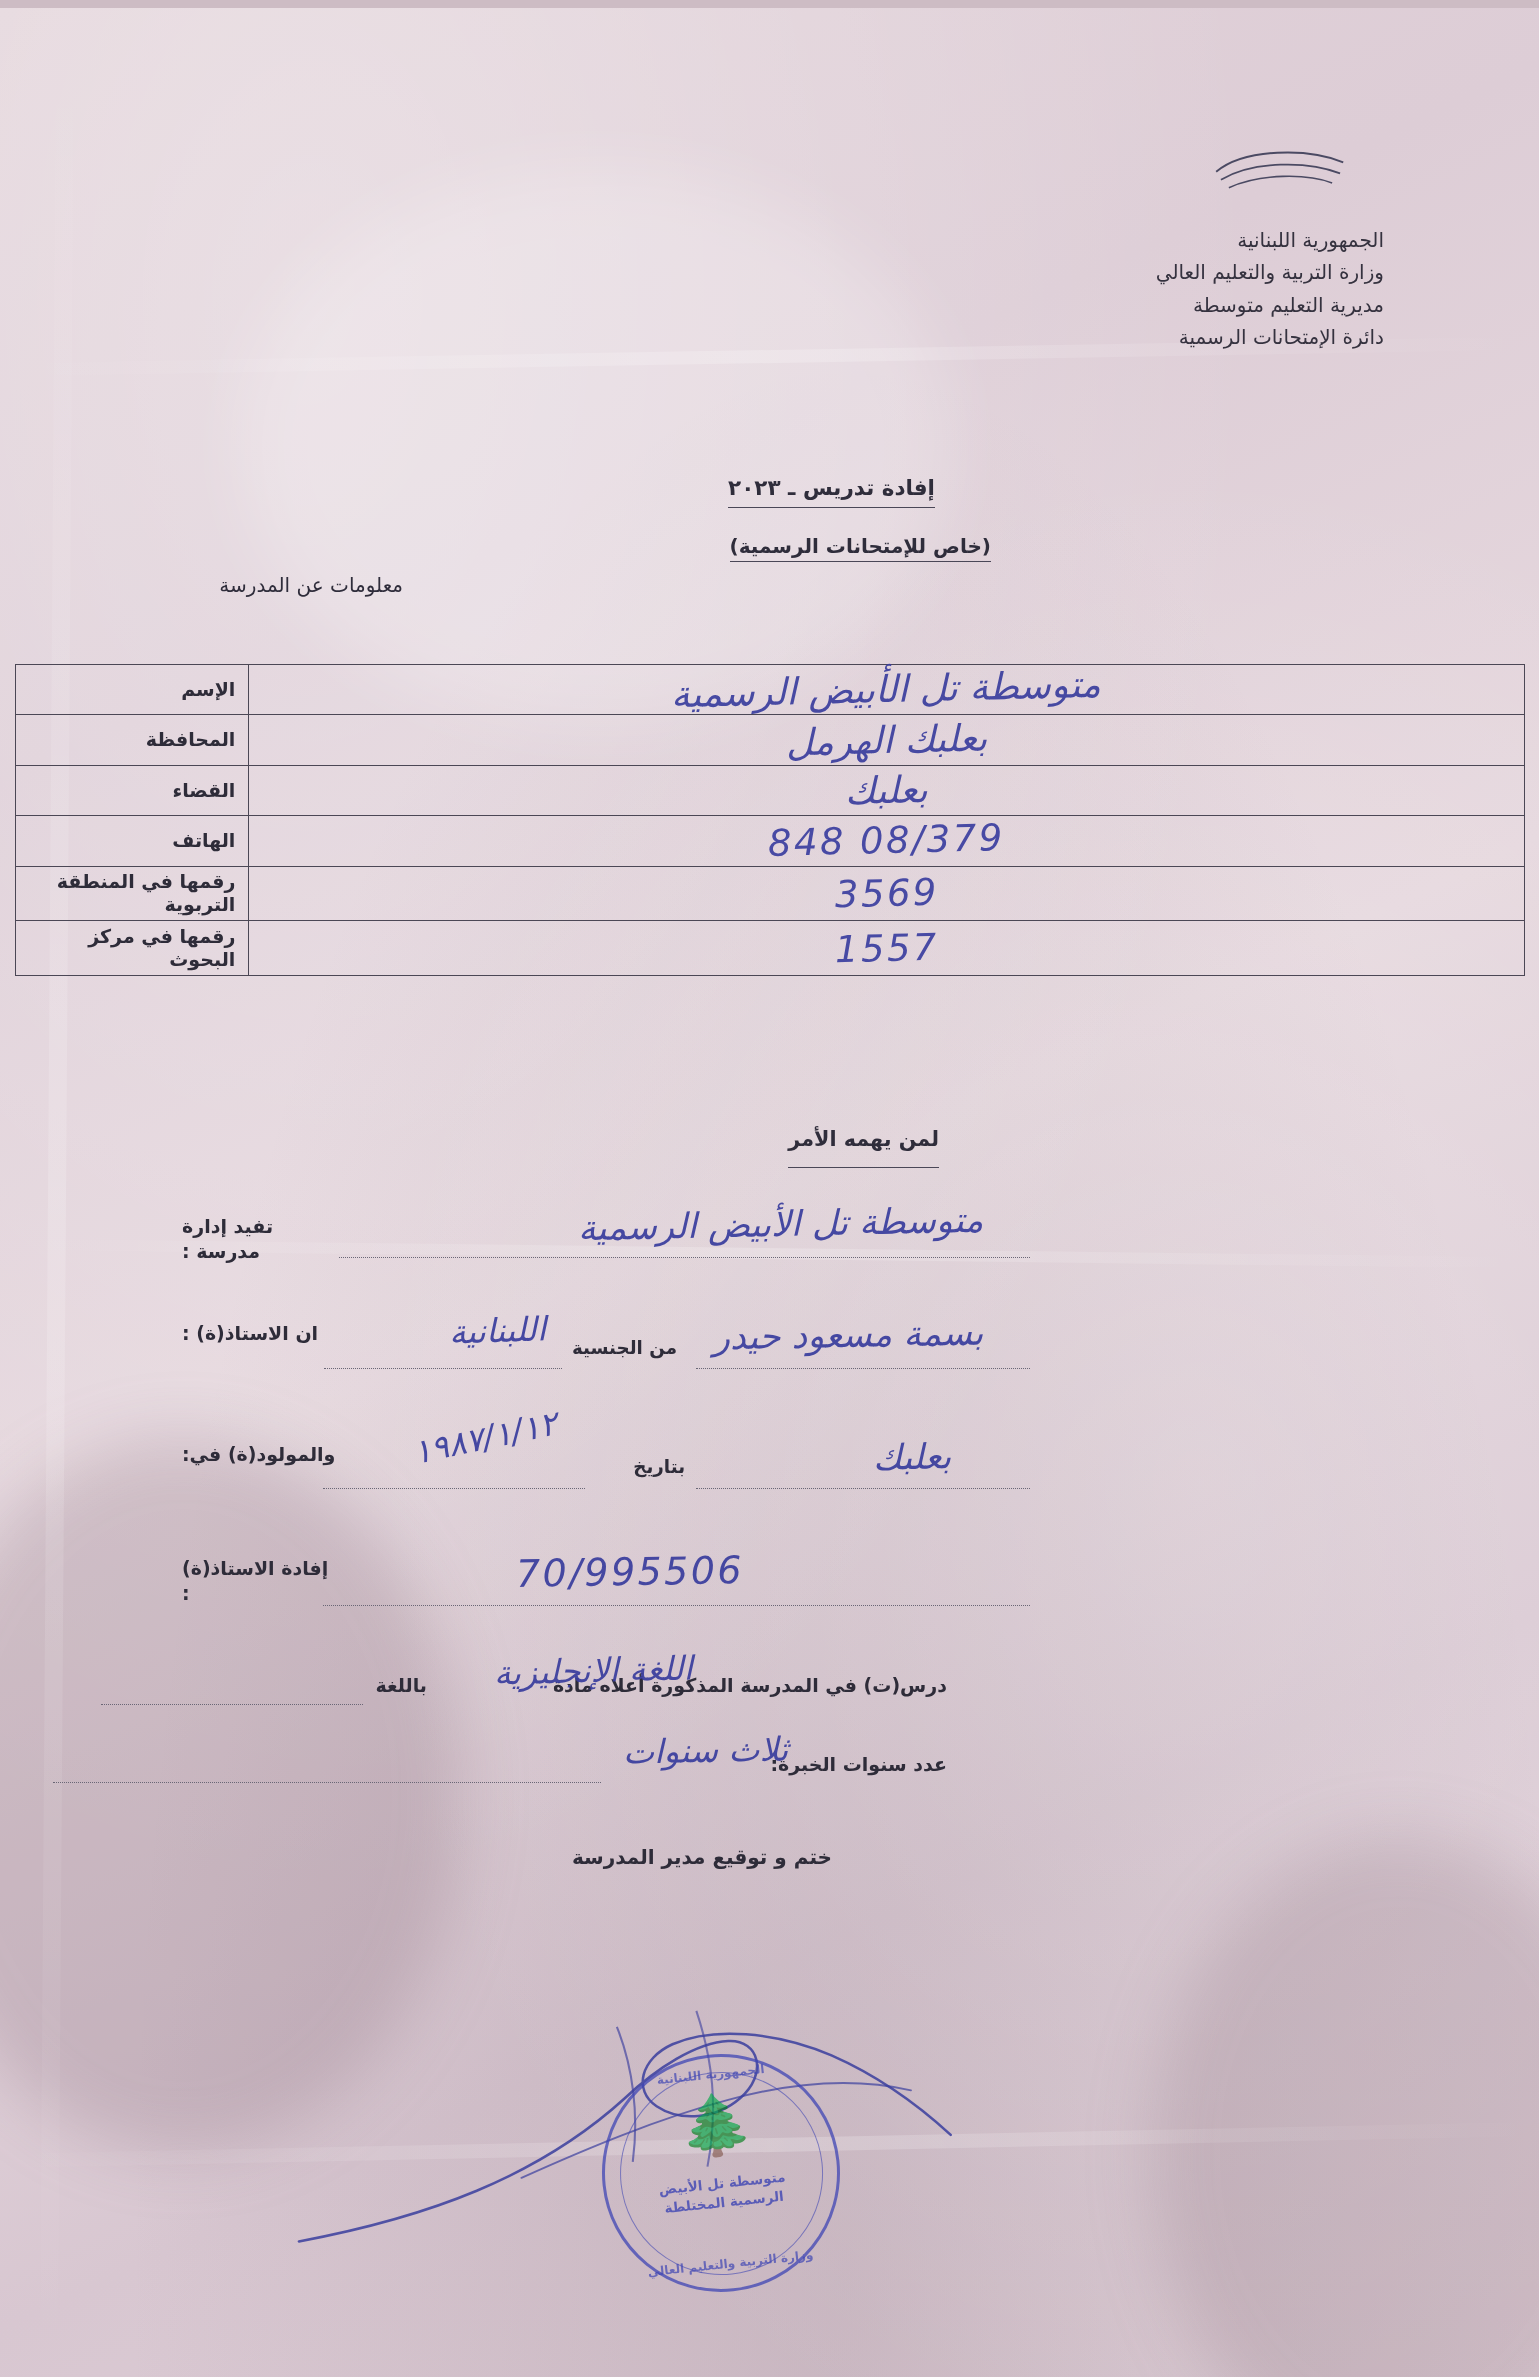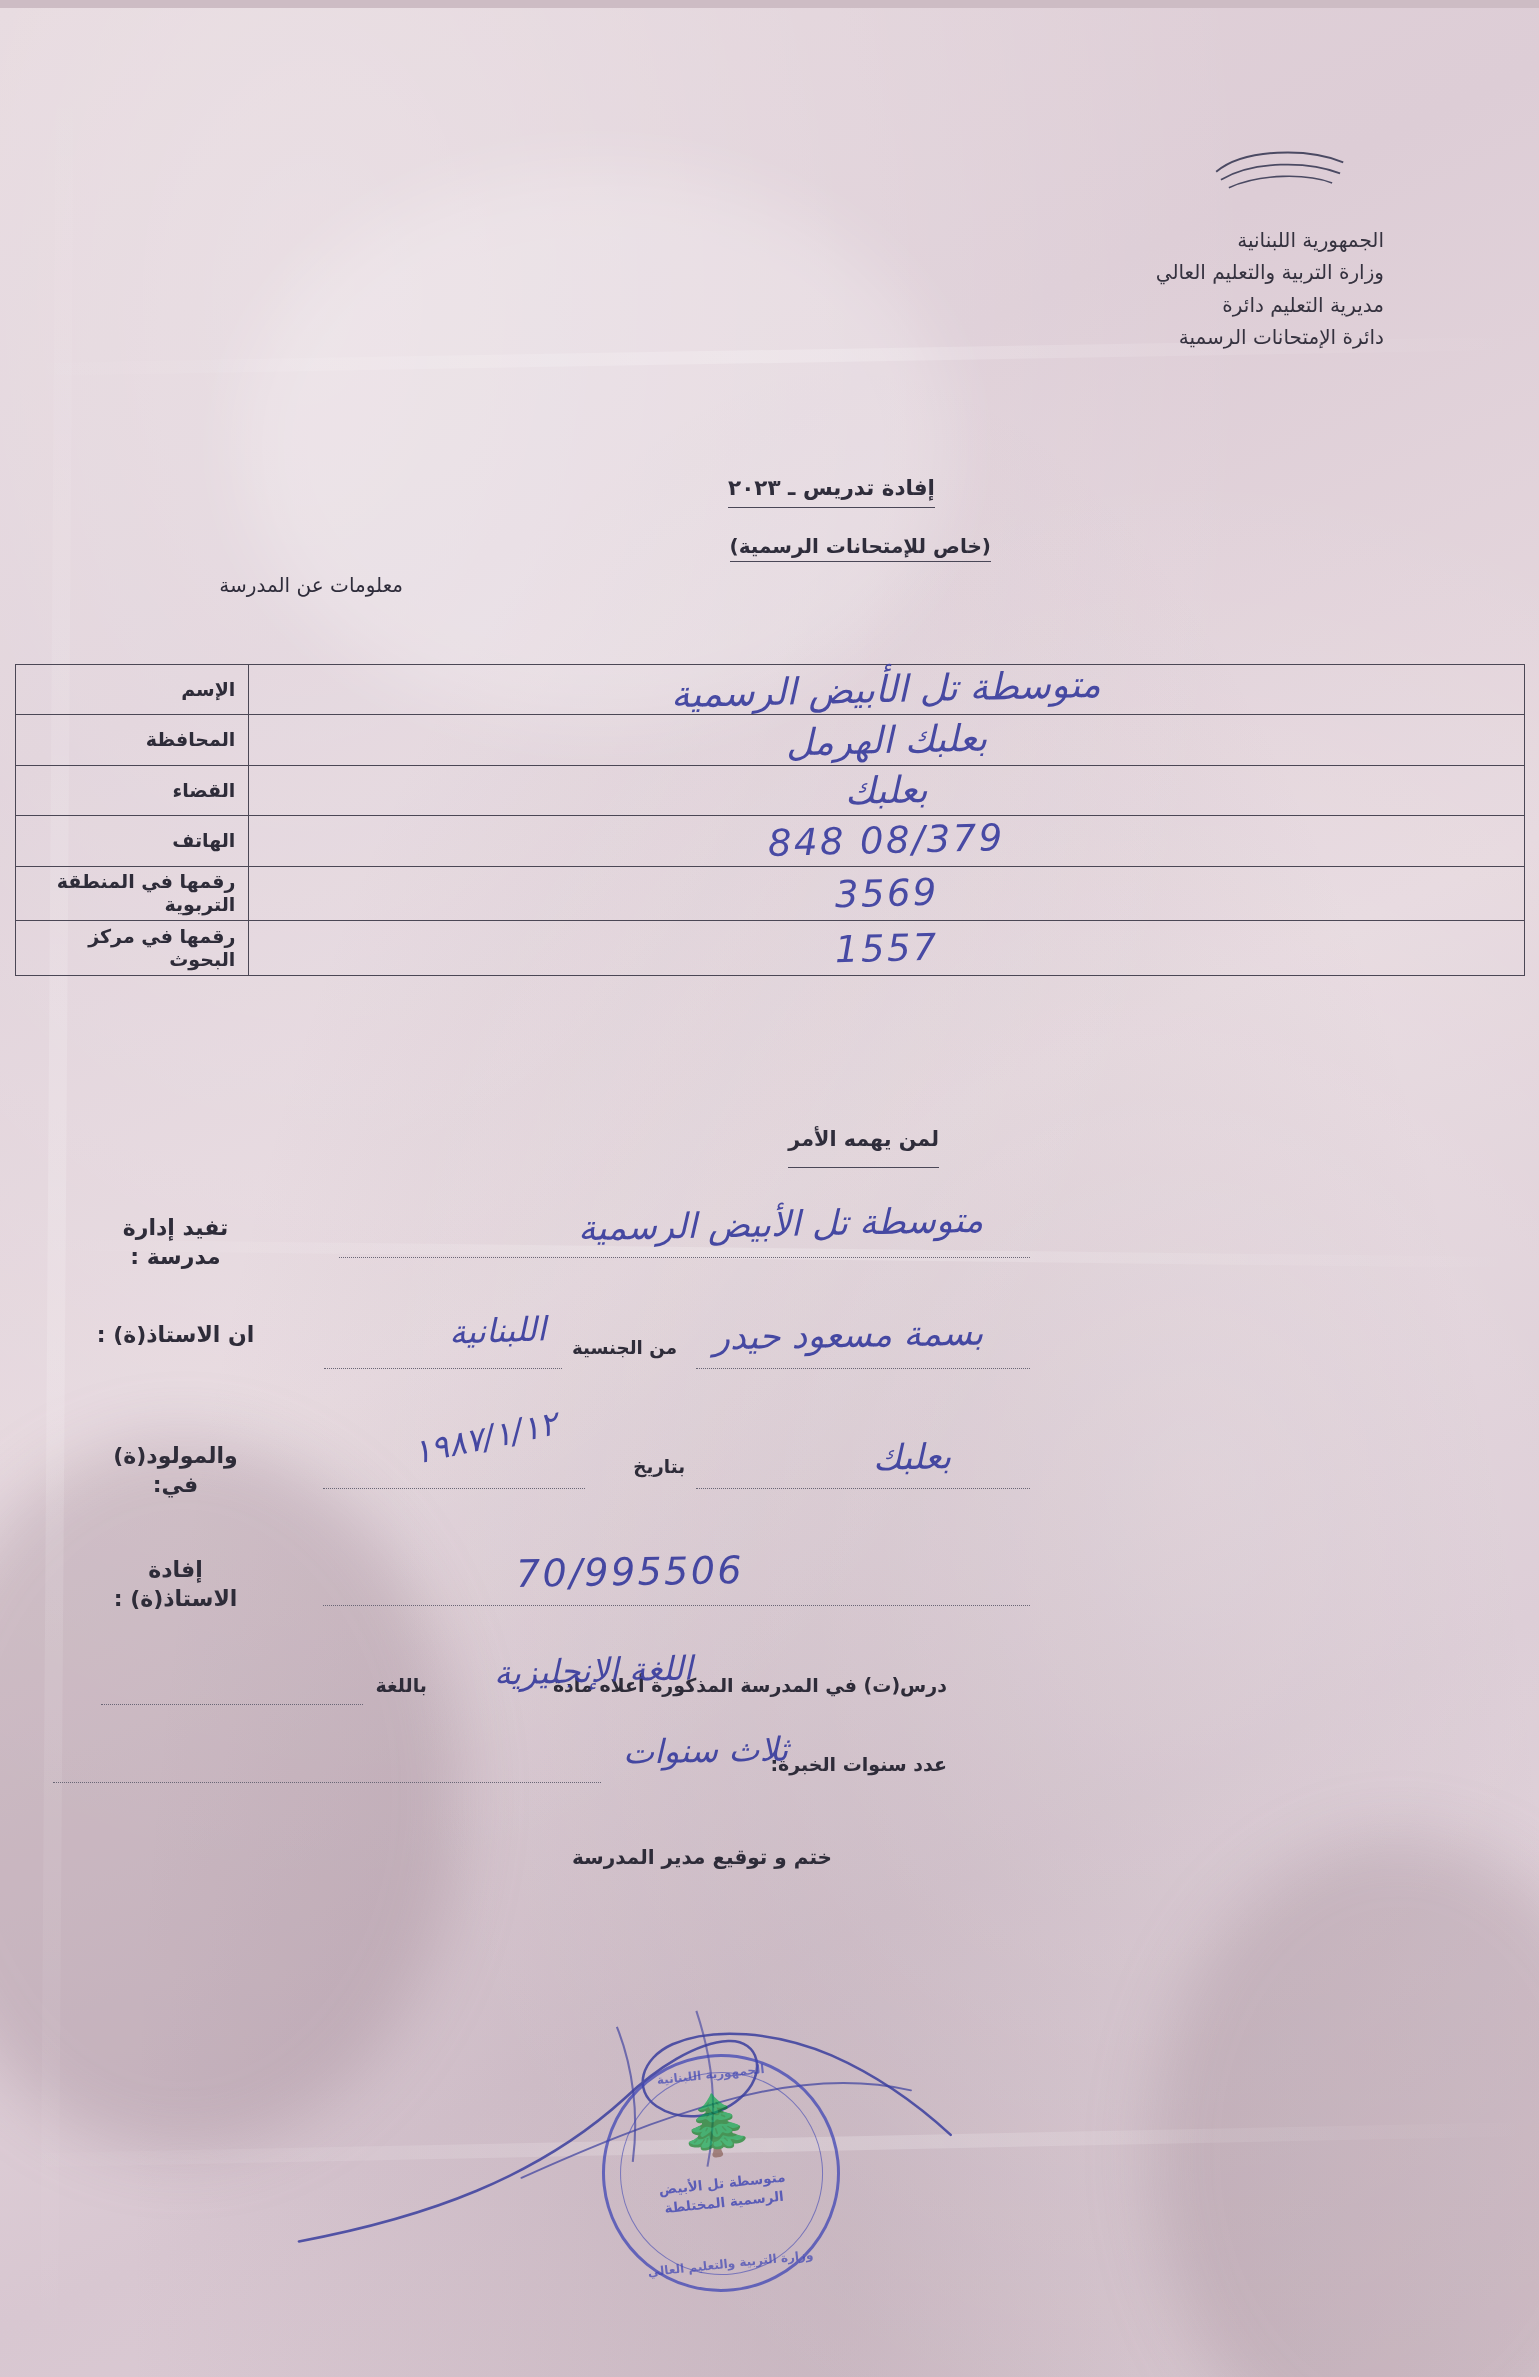--- a/index.html
+++ b/index.html
@@ -150,25 +150,25 @@
     font-size: 20.7px;
     font-weight: bold;
     color: #2f2d3b;
     border-bottom: 1.6px solid #4a4757;
     padding-bottom: 16px;
   }
 
   
   .frow {
     position: absolute;
-    right: 1284px;
-    font-size: 22px;
+    right: 1198px;
+    font-size: 19px;
     font-weight: bold;
     color: #2e2c39;
-    text-align: center;
+    text-align: left;
     line-height: 1.3;
     width: 159px;
   }
   .fline {
     position: absolute;
     border-bottom: 1.6px dotted #6a6776;
     height: 0;
   }
   .fmid {
     position: absolute;
@@ -275,21 +275,21 @@
     <svg viewBox="0 0 170 70" width="135" height="56" aria-hidden="true">
       <path d="M4 36 C 40 6, 120 6, 164 24" stroke="#4b4a63" stroke-width="2.4" fill="none"></path>
       <path d="M10 46 C 50 22, 120 22, 160 38" stroke="#4b4a63" stroke-width="2.2" fill="none"></path>
       <path d="M20 56 C 60 38, 118 38, 150 50" stroke="#4b4a63" stroke-width="2" fill="none"></path>
     </svg>
   </div>
 
   <div class="header-block ar">
     <div>الجمهورية اللبنانية</div>
     <div>وزارة التربية والتعليم العالي</div>
-    <div>مديرية التعليم دائرة</div>
+    <div>مديرية التعليم متوسطة</div>
     <div>دائرة الإمتحانات الرسمية</div>
   </div>
 
   <div class="doc-title ar">إفادة تدريس ـ ٢٠٢٣</div>
   <div class="doc-subtitle ar">(خاص للإمتحانات الرسمية)</div>
   <div class="section-label ar">معلومات عن المدرسة</div>
 
   <table class="info-table">
     <tbody>
       <tr>

